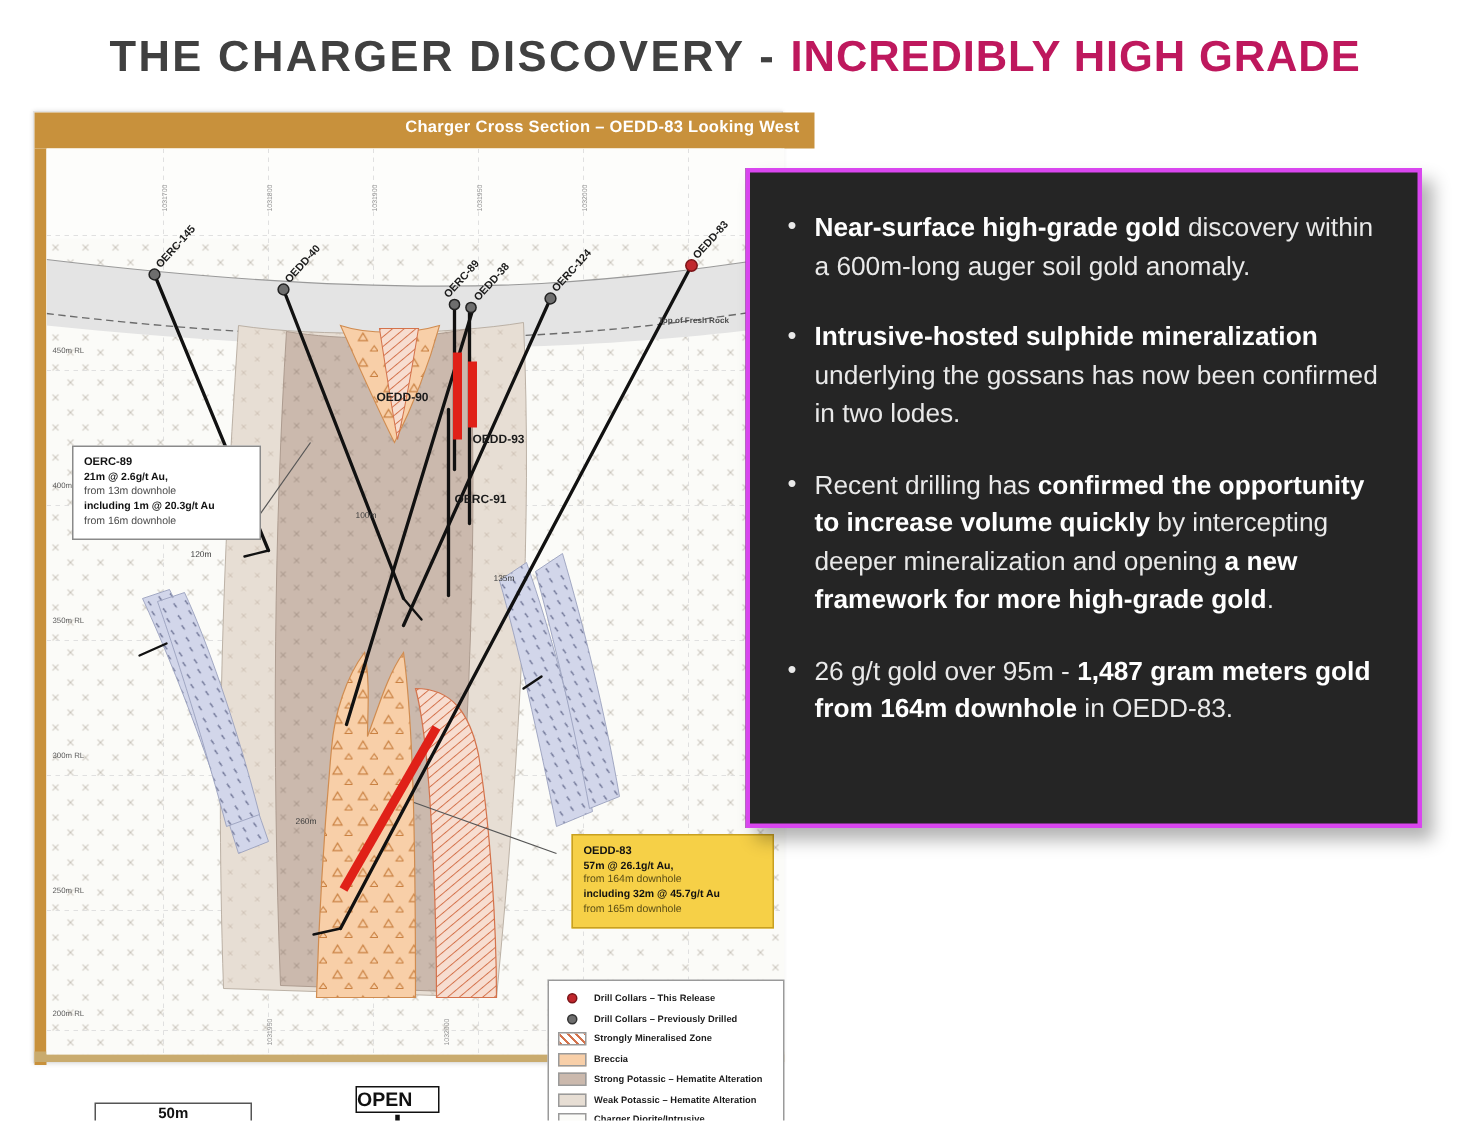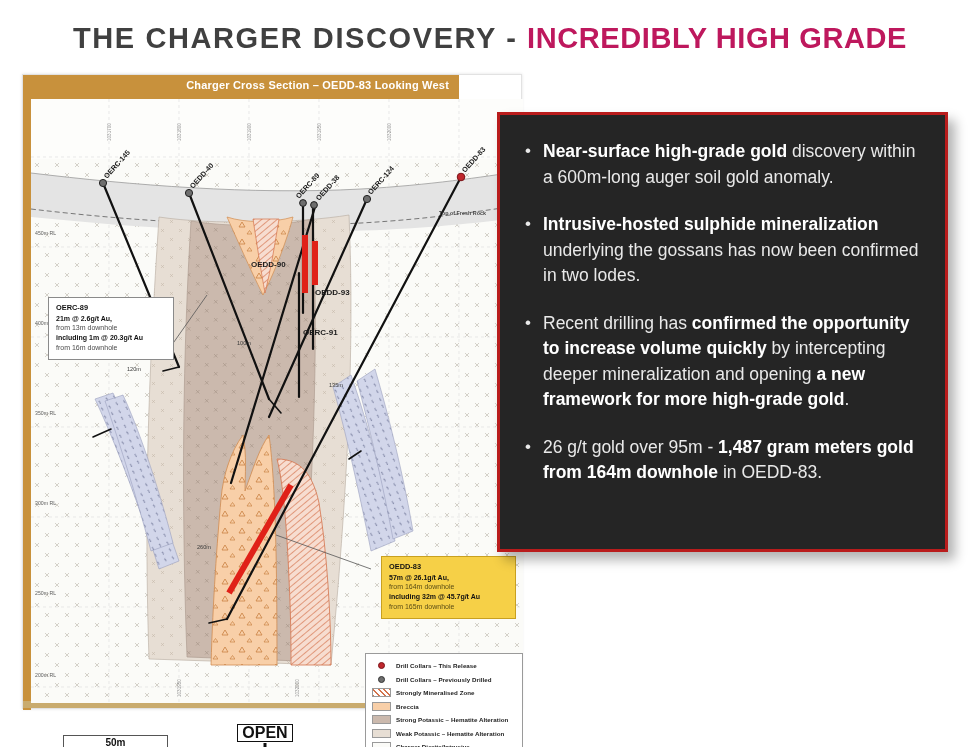--- a/index.html
+++ b/index.html
@@ -25,21 +25,21 @@
   }
 
   
   #figure {
     position:absolute; left:22px; top:74px; width:500px; height:635px;
     background:#ffffff;
     border:1px solid #e2e2e2;
     box-shadow: 0 0 3px rgba(0,0,0,.12);
   }
   #fig-header {
-    position:absolute; left:0; top:0; width:436px; height:24px;
+    position:absolute; left:0; top:0; width:520px; height:24px;
     background:#c8913c;
   }
   #fig-header-label {
     position:absolute; right:10px; top:4px;
     color:#fff; font-size:11px; font-weight:700; letter-spacing:.2px;
     font-family:"Liberation Sans", sans-serif;
   }
   #fig-left-rail {
     position:absolute; left:0; top:24px; width:8px; height:611px;
     background:#c8913c;
@@ -101,31 +101,31 @@
   #scale-bar {
     position:absolute; left:40px; top:660px; width:105px; height:24px;
     background:#fff; border:1px solid #555; text-align:center;
   }
   #scale-bar .sb-label { font-size:10px; font-weight:700; color:#111; line-height:13px; }
 
   
   #open-box {
     position:absolute; left:214px; top:649px; width:56px; height:18px;
     background:#fff; border:1.5px solid #111;
-    font-size:16px; font-weight:700; color:#111; text-align:center; line-height:15px;
+    font-size:13px; font-weight:700; color:#111; text-align:left; line-height:15px;
   }
   #open-arrow {
     position:absolute; left:232px; top:668px; width:20px; height:26px;
   }
 
   
   #bullets-panel {
     position:absolute; left:497px; top:112px; width:451px; height:440px;
     background:#252525;
-    border:3px solid #b91c1c;
+    border:3px solid #d946ef;
     box-shadow: 7px 8px 11px rgba(0,0,0,.30);
     padding:24px 26px 10px 22px;
   }
   ul.blist { list-style:none; margin:0; padding:0; }
   ul.blist li {
     position:relative; padding-left:21px; color:#e9e9e9;
     font-size:17.5px; line-height:25.5px; margin-bottom:22px;
     font-family:"Liberation Sans", sans-serif; font-weight:300;
   }
   ul.blist li:before {

